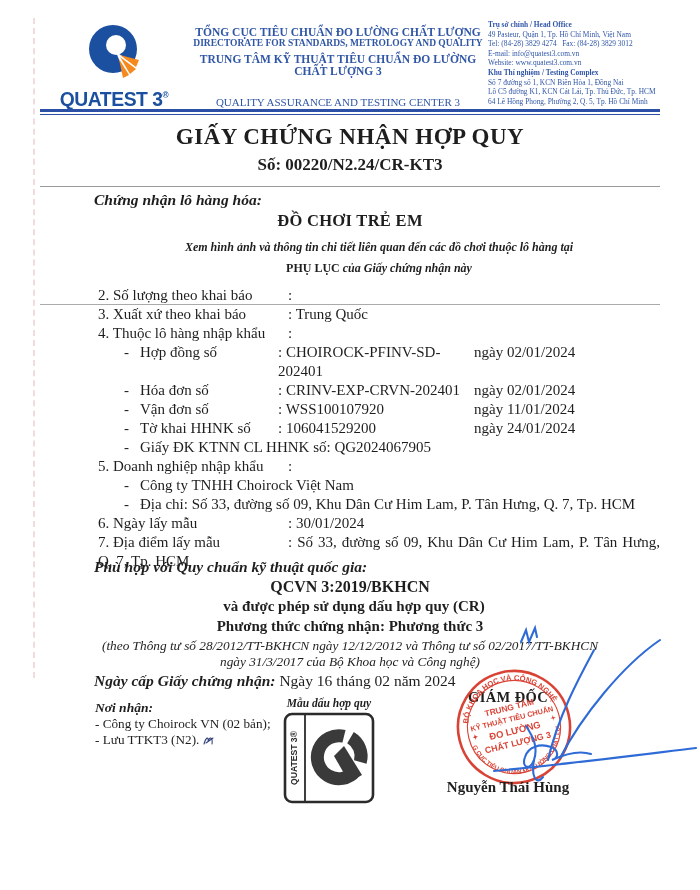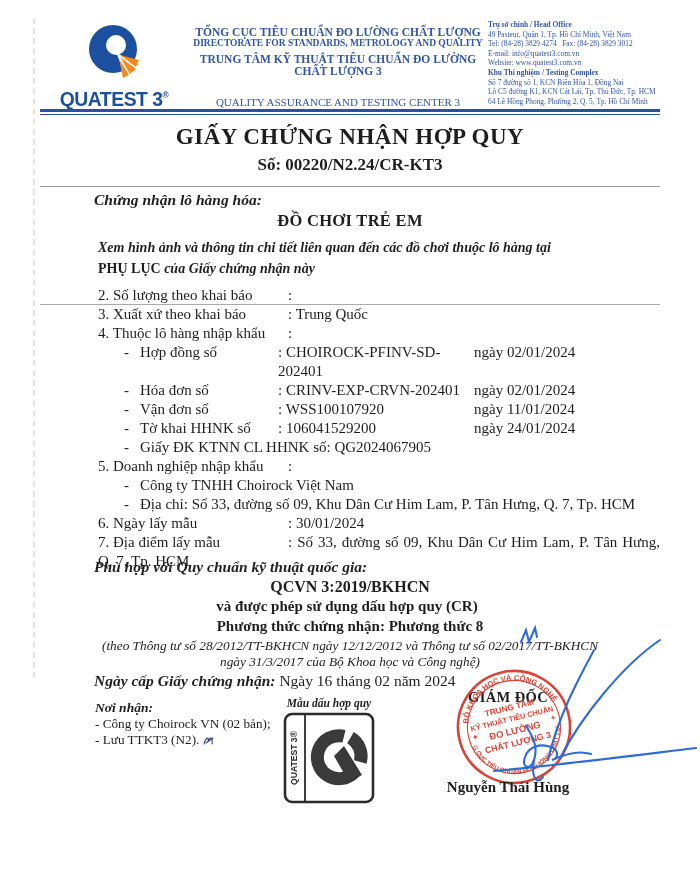--- a/index.html
+++ b/index.html
@@ -34,34 +34,34 @@
   .rule-b{position:absolute;left:40px;top:304px;width:620px;border-top:1px solid #aaa;}
   
   .certify-intro{position:absolute;left:94px;top:191px;font-size:15.5px;font-weight:700;font-style:italic;text-align:center;}
   .product{position:absolute;left:40px;top:211px;width:620px;text-align:center;
            font-size:16.5px;font-weight:700;letter-spacing:.3px;}
   
   .items{position:absolute;left:98px;top:236px;width:562px;font-size:15px;line-height:19px;}
   .row{display:flex;}
   .rlabel{flex:0 0 190px;width:190px;}
   .rvalue{flex:1;}
-  .note{ font-weight:700;font-style:italic;font-size:14px;margin-top:2px;}
+  .note{ text-align:center;font-weight:700;font-style:italic;font-size:12px;margin-top:2px;}
   .note .up{font-style:normal;}
   .gap-s{height:8px;}
   .sub{margin-left:26px;}
   .dash{flex:0 0 16px;width:16px;}
   .slabel{flex:0 0 138px;width:138px;}
   .svalue{flex:0 0 196px;width:196px;}
   .sdate{flex:1;}
   .wrapitem{text-align:justify;}
   .wrapitem .rlabel-in{display:inline-block;width:190px;}
   
   .conf-intro{position:absolute;left:94px;top:558px;font-size:15.5px;font-weight:700;font-style:italic;}
   .conf-std{position:absolute;left:40px;top:578px;width:620px;text-align:center;font-size:16px;font-weight:700;}
-  .conf-l2{position:absolute;left:37px;top:598px;width:620px;text-align:center;font-size:15px;font-weight:700;}
+  .conf-l2{position:absolute;left:44px;top:598px;width:620px;text-align:center;font-size:15px;font-weight:700;}
   .conf-l3{position:absolute;left:40px;top:618px;width:620px;text-align:center;font-size:15px;font-weight:700;}
   .conf-n1{position:absolute;left:40px;top:638px;width:620px;text-align:center;font-size:13.3px;font-style:italic;}
   .conf-n2{position:absolute;left:40px;top:654px;width:620px;text-align:center;font-size:13.3px;font-style:italic;}
   .issue{position:absolute;left:94px;top:672px;font-size:15.5px;}
   .issue .lab{font-weight:700;font-style:italic;}
   
   .recipients{position:absolute;left:95px;top:700px;font-size:13.2px;line-height:16px;}
   .recipients .lab{font-weight:700;font-style:italic;font-size:13.5px;}
   .pen-tick{vertical-align:-3px;margin-left:2px;}
   .mark-label{position:absolute;left:278px;top:697px;width:102px;text-align:center;
@@ -180,21 +180,21 @@
     </div>
     <div class="wrapitem">
       <span class="rlabel-in">7. Địa điểm lấy mẫu</span><span>: Số 33, đường số 09, Khu Dân Cư Him Lam, P. Tân Hưng, Q. 7, Tp. HCM</span>
     </div>
   </div>
   <div class="rule-b"></div>
 
   <div class="conf-intro">Phù hợp với Quy chuẩn kỹ thuật quốc gia:</div>
   <div class="conf-std">QCVN 3:2019/BKHCN</div>
   <div class="conf-l2">và được phép sử dụng dấu hợp quy (CR)</div>
-  <div class="conf-l3">Phương thức chứng nhận: Phương thức 8</div>
+  <div class="conf-l3">Phương thức chứng nhận: Phương thức 3</div>
   <div class="conf-n1">(theo Thông tư số 28/2012/TT-BKHCN ngày 12/12/2012 và Thông tư số 02/2017/TT-BKHCN</div>
   <div class="conf-n2">ngày 31/3/2017 của Bộ Khoa học và Công nghệ)</div>
 
   <div class="issue">
     <span class="lab">Ngày cấp Giấy chứng nhận:</span><span> Ngày 16 tháng 02 năm 2024</span>
   </div>
 
   <div class="recipients">
     <div class="lab">Nơi nhận:</div>
     <div>- Công ty Choirock VN (02 bản);</div>

